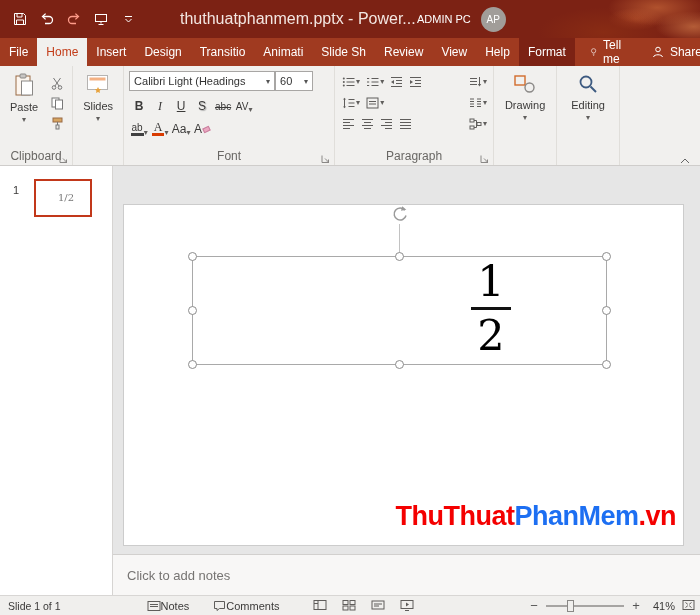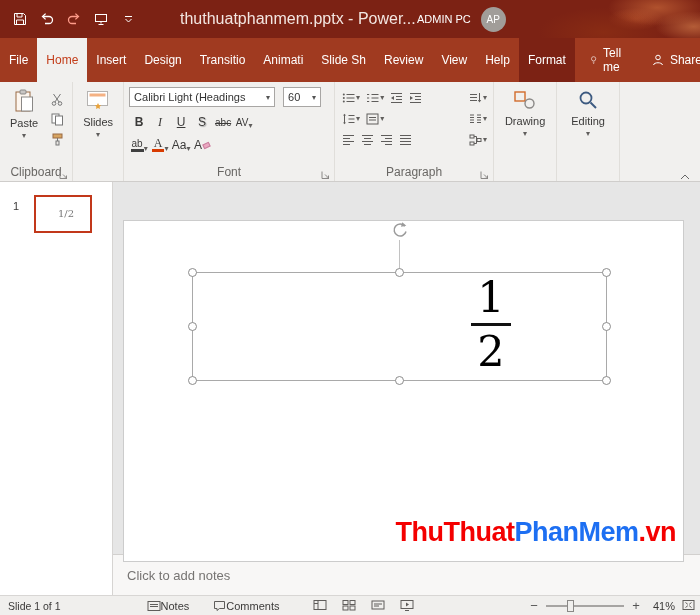--- a/index.html
+++ b/index.html
@@ -19,35 +19,35 @@
 .title-text{position:absolute;left:180px;top:0;height:38px;display:flex;align-items:center;font-size:16px;color:#f3e6e1;z-index:1;white-space:nowrap;}
 .account{position:absolute;left:396px;top:0;height:38px;display:flex;align-items:center;gap:10px;z-index:1;margin-left:21px;}
 .account .uname{font-size:11px;}
 .avatar{width:25px;height:25px;border-radius:50%;background:#a19d99;color:#fff;font-size:10px;display:flex;align-items:center;justify-content:center;}
 
 
 .tabrow{flex:0 0 27px;background:#a03a20;display:flex;align-items:stretch;color:#fff;font-size:12px;}
 .tab{display:flex;align-items:center;padding:0 9px;white-space:nowrap;}
 .tab.selected{background:#f1f0ee;color:#c33d1a;}
 .tab.contextual{background:#7c2214;}
-.tellme{display:flex;align-items:center;gap:6px;padding:8px 11px;margin-left:4px;}
+.tellme{display:flex;align-items:center;gap:6px;padding:0 11px;margin-left:4px;}
 .share{margin-left:auto;display:flex;align-items:center;gap:6px;padding:0 15px;}
 
 
 .ribbon{flex:0 0 100px;background:#f1f0ee;border-bottom:1px solid #cfcdcb;display:flex;position:relative;}
 .group{position:relative;border-right:1px solid #e0deda;padding:3px 3px 16px;}
 .gbody{height:78px;display:flex;}
 .glabel{position:absolute;bottom:2px;left:0;right:0;text-align:center;font-size:12px;color:#696764;}
 .launcher{position:absolute;right:3px;bottom:3px;width:11px;height:11px;display:block;}
 .bigbtn{display:flex;flex-direction:column;align-items:center;padding:4px 7px 0;font-size:11px;color:#3b3a39;gap:3px;}
 .caret{font-size:8px;color:#605e5c;line-height:7px;}
 .mini-col{display:flex;flex-direction:column;align-items:center;gap:6px;padding:7px 3px 0;}
 .mini-col .qbtn{width:18px;height:14px;}
 .font-group .gbody{flex-direction:column;width:204px;}
-.combo-row{display:flex;gap:8px;margin:2px 2px 0;}
+.combo-row{display:flex;gap:0;margin:2px 2px 0;}
 .combo{background:#fff;border:1px solid #a8a6a4;height:20px;display:flex;align-items:center;font-size:11px;color:#333;padding:0 4px;white-space:nowrap;overflow:hidden;}
 .combo .cchev{margin-left:auto;font-size:8px;color:#555;padding-left:3px;}
 .combo-name{width:146px;}.combo-size{width:38px;}
 .btnrow{display:flex;align-items:flex-end;gap:1px;margin:5px 0 0 2px;}
 .sbtn{min-width:20px;height:18px;display:flex;align-items:flex-end;justify-content:center;padding-bottom:1px;color:#3b3a39;font-size:12px;line-height:13px;}
 .b-bold{font-weight:bold;}
 .b-italic{font-style:italic;font-family:"Liberation Serif",serif;}
 .b-underline{text-decoration:underline;}
 .b-shadow{text-shadow:1px 1px 1px #aaa;}
 .b-strike{font-size:10px;text-decoration:line-through;}

